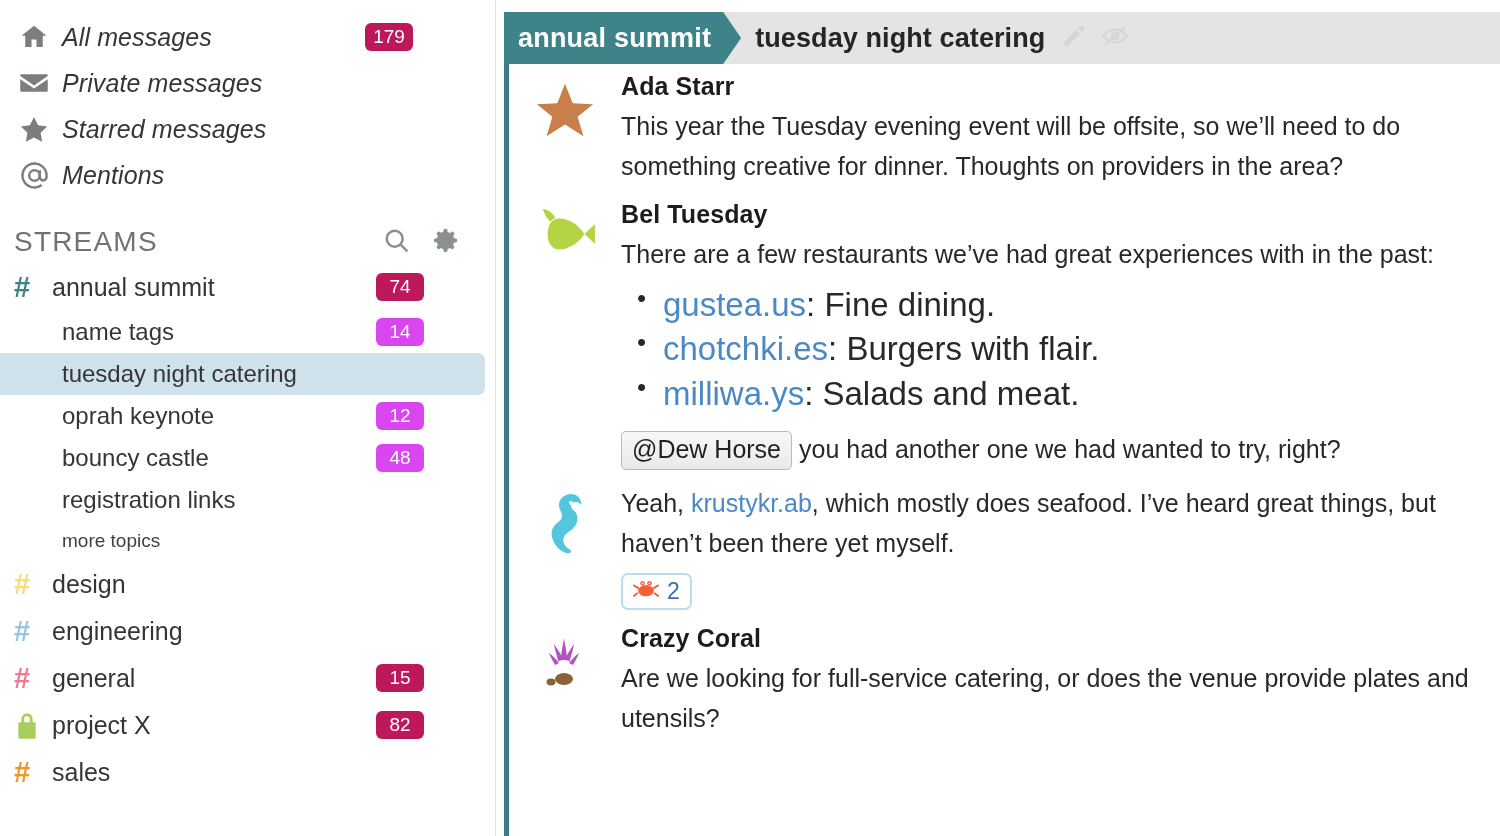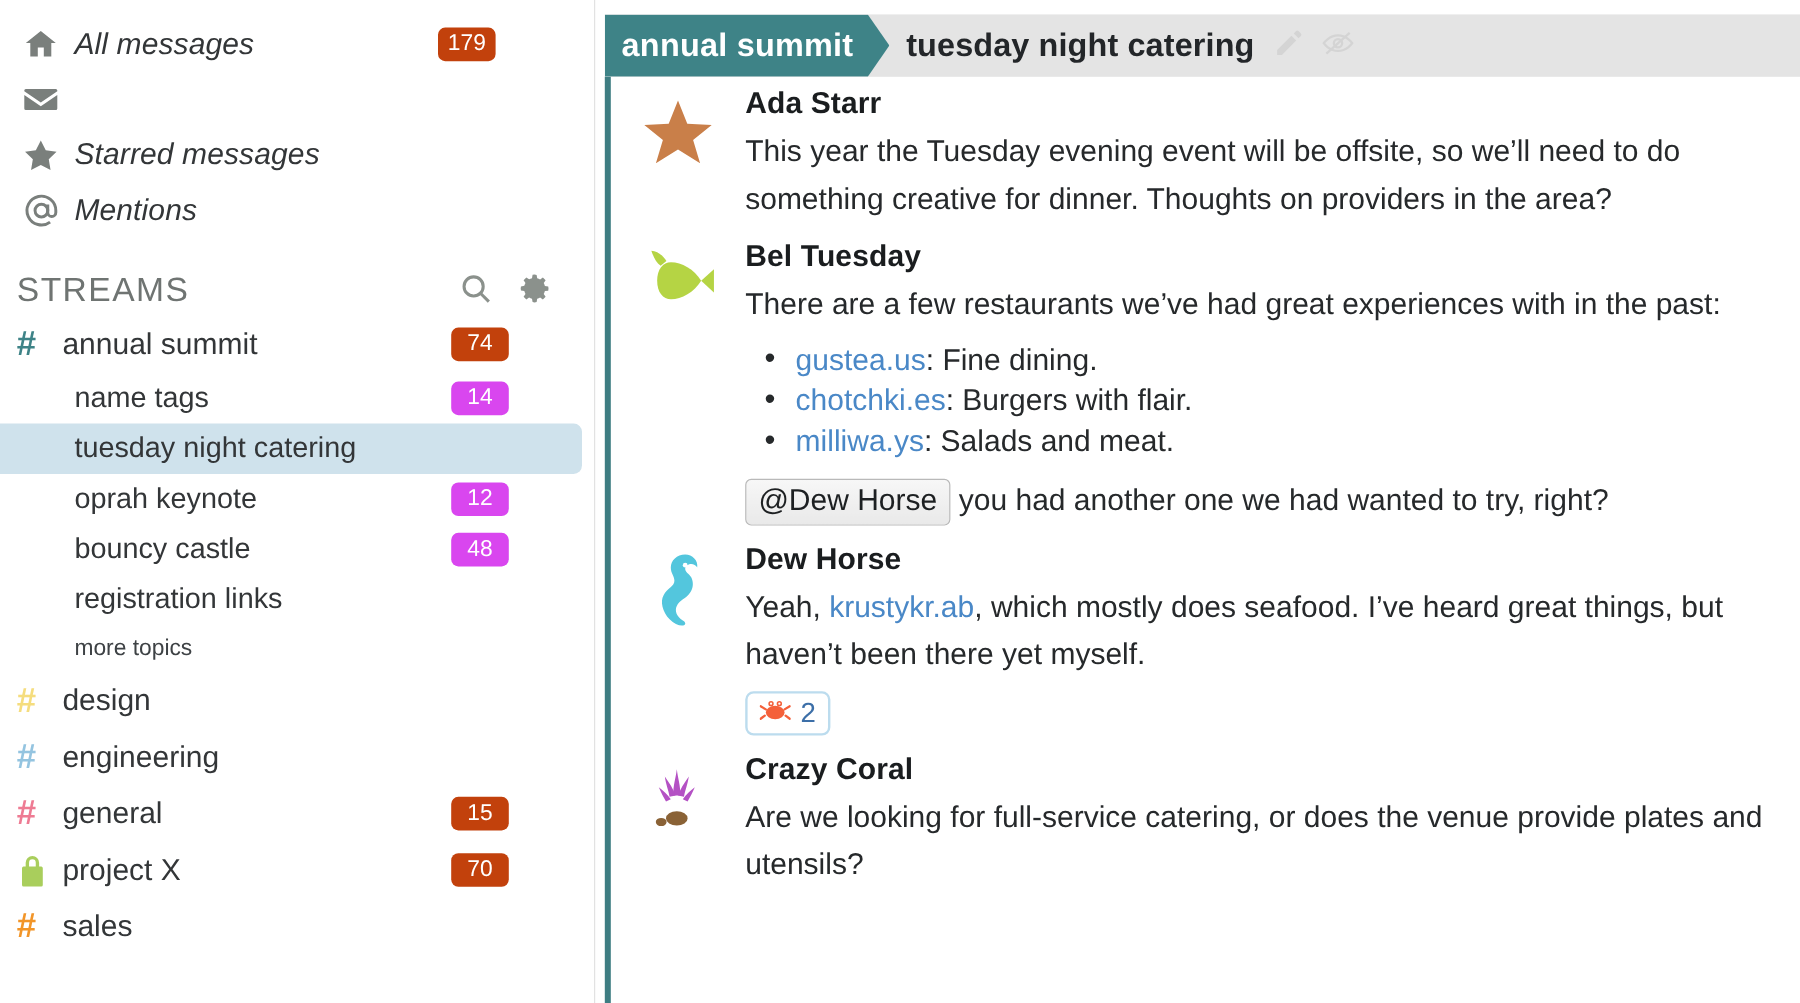--- a/index.html
+++ b/index.html
@@ -38,21 +38,21 @@
   }
   .count {
     position: absolute;
     display: inline-flex; align-items: center; justify-content: center;
     min-width: 48px; height: 28px;
     border-radius: 6px;
     font-size: 19px; color: #ffffff;
     padding: 0 8px;
     font-family: "Liberation Sans", sans-serif;
   }
-  .count.dark { background: #c2410c; }
+  .count.dark { background: #be185d; }
   .count.light { background: #d946ef; }
 
   .streams-head {
     display: flex; align-items: center;
     height: 44px; margin-top: 22px;
     padding-left: 14px; position: relative;
   }
   .streams-title {
     font-size: 28px; color: #6f7472; letter-spacing: 1.2px;
   }
@@ -131,21 +131,21 @@
   .sender {
     font-size: 25px; font-weight: bold; color: #1a1d1f;
     margin-bottom: 6px; letter-spacing: .1px;
   }
   .para {
     font-size: 25px; color: #26292b; line-height: 1.58;
   }
   .link { color: #4a88c7; }
   ul.rest-list { list-style: none; margin: 8px 0 2px 0; }
   ul.rest-list li {
-    font-size: 25px; color: #26292b; line-height: 1.36;
+    font-size: 33px; color: #26292b; line-height: 1.36;
     position: relative; padding-left: 42px;
   }
   ul.rest-list li::before {
     content: "•"; position: absolute; left: 16px; top: -2px;
     font-size: 26px; color: #26292b;
   }
   .mention {
     display: inline-block;
     border: 1px solid #b9b9b9; border-radius: 5px;
     background: linear-gradient(#f7f7f7, #e9e9e9);
@@ -180,20 +180,21 @@
       <span class="count dark" style="left:365px;top:9px">179</span>
     </div>
 
     <div class="nav-row">
       <span class="nav-ico">
         <svg width="30" height="24" viewBox="0 0 24 18" fill="currentColor">
             <path d="M1 1h22v16H1z" opacity="0"></path>
             <path d="M2 2h20a1 1 0 0 1 1 1v.4L12 11 1 3.4V3a1 1 0 0 1 1-1zM1 5.9 12 13.4 23 5.9V15a1 1 0 0 1-1 1H2a1 1 0 0 1-1-1z"></path>
           </svg>
       </span>
+      <span class="nav-label">Private messages</span>
     </div>
 
     <div class="nav-row">
       <span class="nav-ico">
         <svg width="30" height="29" viewBox="0 0 24 23" fill="currentColor">
             <path d="M12 1.5 15.3 8l7.2 1-5.2 5.1 1.2 7.2L12 17.9 5.5 21.3l1.2-7.2L1.5 9l7.2-1z"></path>
           </svg>
       </span>
       <span class="nav-label">Starred messages</span>
     </div>
@@ -272,21 +273,21 @@
       <span class="count dark" style="left:376px;top:9px">15</span>
     </div>
 
     <div class="stream-row">
       <span class="lock-ico">
         <svg width="26" height="28" viewBox="0 0 20 22" fill="#a9ce5c">
             <path d="M10 1a4.4 4.4 0 0 0-4.4 4.4V8H4.2a1 1 0 0 0-1 1v11a1 1 0 0 0 1 1h11.6a1 1 0 0 0 1-1V9a1 1 0 0 0-1-1h-1.4V5.4A4.4 4.4 0 0 0 10 1zm0 2.2a2.2 2.2 0 0 1 2.2 2.2V8H7.8V5.4A2.2 2.2 0 0 1 10 3.2z"></path>
           </svg>
       </span>
       <span class="stream-name">project X</span>
-      <span class="count dark" style="left:376px;top:9px">70</span>
+      <span class="count dark" style="left:376px;top:9px">82</span>
     </div>
 
     <div class="stream-row">
       <span class="hashmark" style="color:#f29528">#</span>
       <span class="stream-name">sales</span>
     </div>
   </div>
 
   <div class="main">
 
@@ -347,21 +348,20 @@
       </div>
 
       <div class="msg">
         <div class="avatar">
           <svg width="48" height="68" viewBox="0 0 48 68">
             <path d="M30 4c-7 0-12 5-12 11 0 5 3 7 3 11 0 5-6 6-9 12-3 5-1 14 5 20 4 4 9 6 12 5 2-1 1-3-1-4-5-3-7-8-5-12 2-5 8-6 11-11 3-4 3-9 1-13-2-3-5-4-5-7 0-2 2-4 5-4 2 0 4 1 5 3 1-6-4-11-10-11z" fill="#53c6dd"></path>
             <circle cx="30" cy="13" r="2" fill="#fff"></circle>
           </svg>
         </div>
         <div class="msg-body">
-          <div class="sender">Dew Horse</div>
           <div class="para"><span>Yeah, </span><span class="link">krustykr.ab</span><span>, which mostly does seafood. I’ve heard great things, but haven’t been there yet myself.</span></div>
           <div class="reaction">
             <span class="emoji">
               <svg width="26" height="22" viewBox="0 0 30 24">
                 <ellipse cx="15" cy="14" rx="9" ry="6.5" fill="#f4603a"></ellipse>
                 <circle cx="11" cy="5.5" r="2.6" fill="#f4603a"></circle>
                   <circle cx="19" cy="5.5" r="2.6" fill="#f4603a"></circle>
                 <circle cx="11" cy="5.5" r="1.1" fill="#fff"></circle>
                   <circle cx="19" cy="5.5" r="1.1" fill="#fff"></circle>
                 <path d="M6 11 1 8M24 11l5-3M5 17 1 20M25 17l4 3" stroke="#f4603a" stroke-width="2.2" fill="none" stroke-linecap="round"></path>

